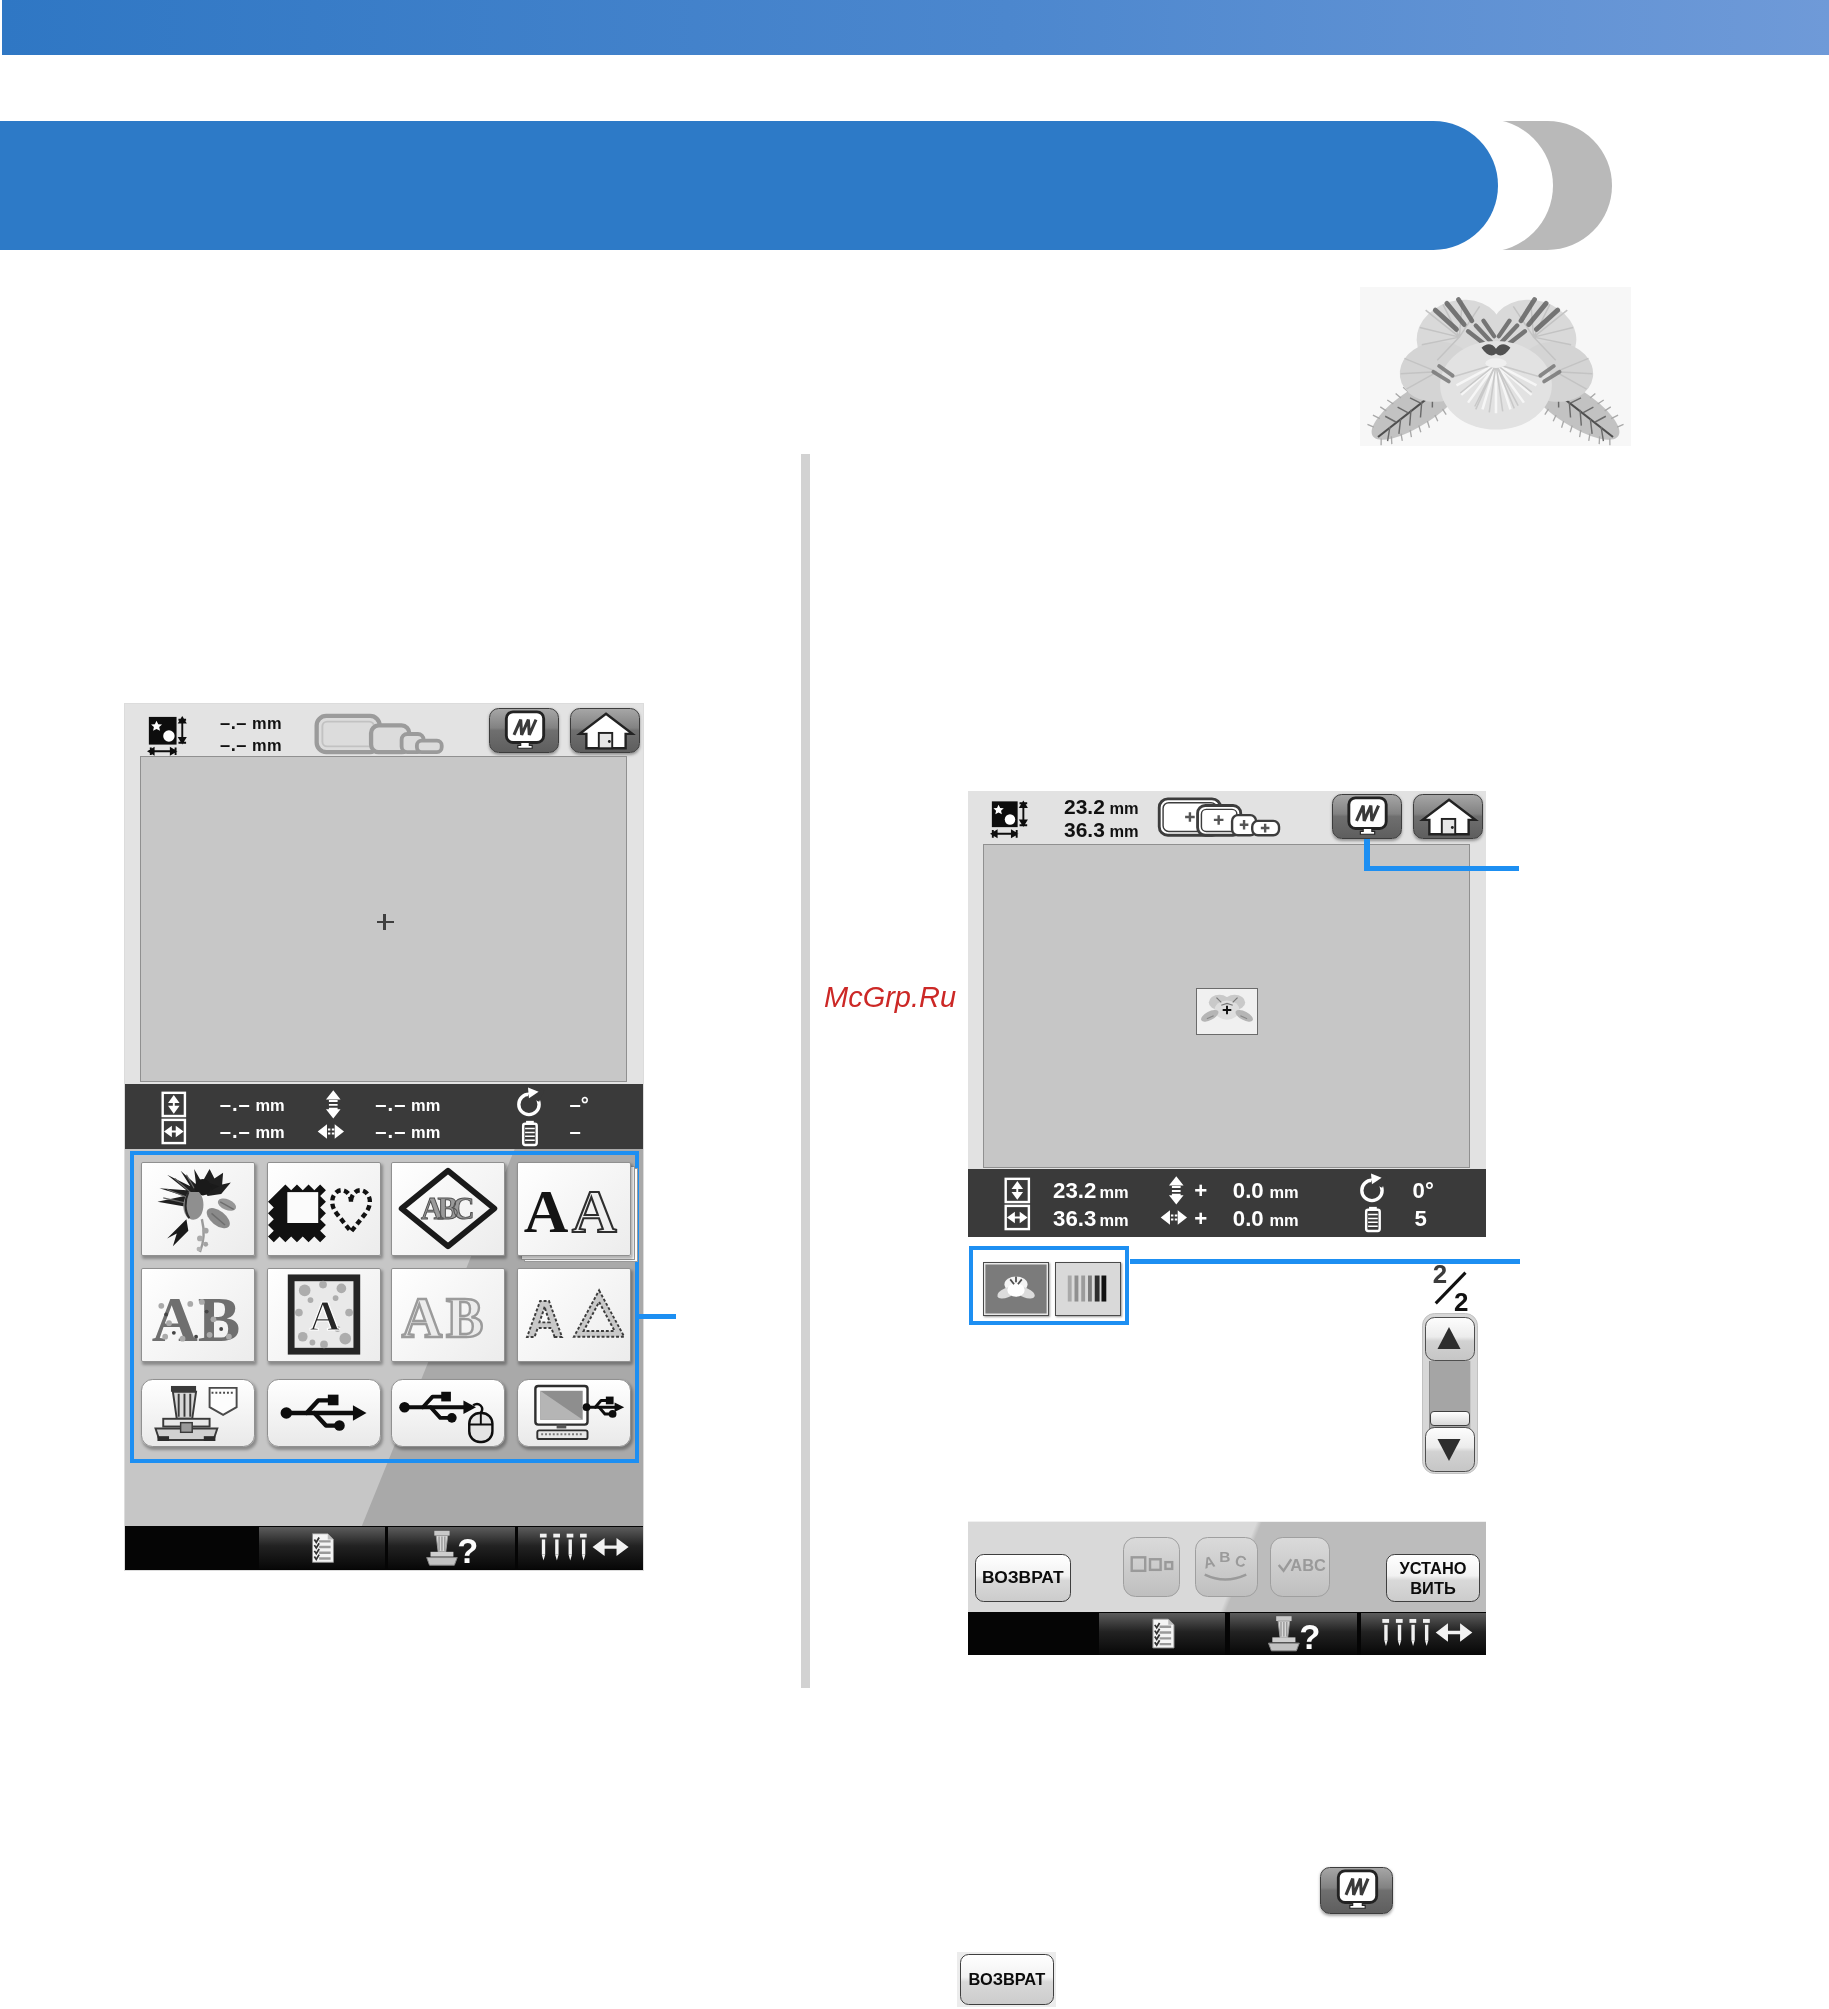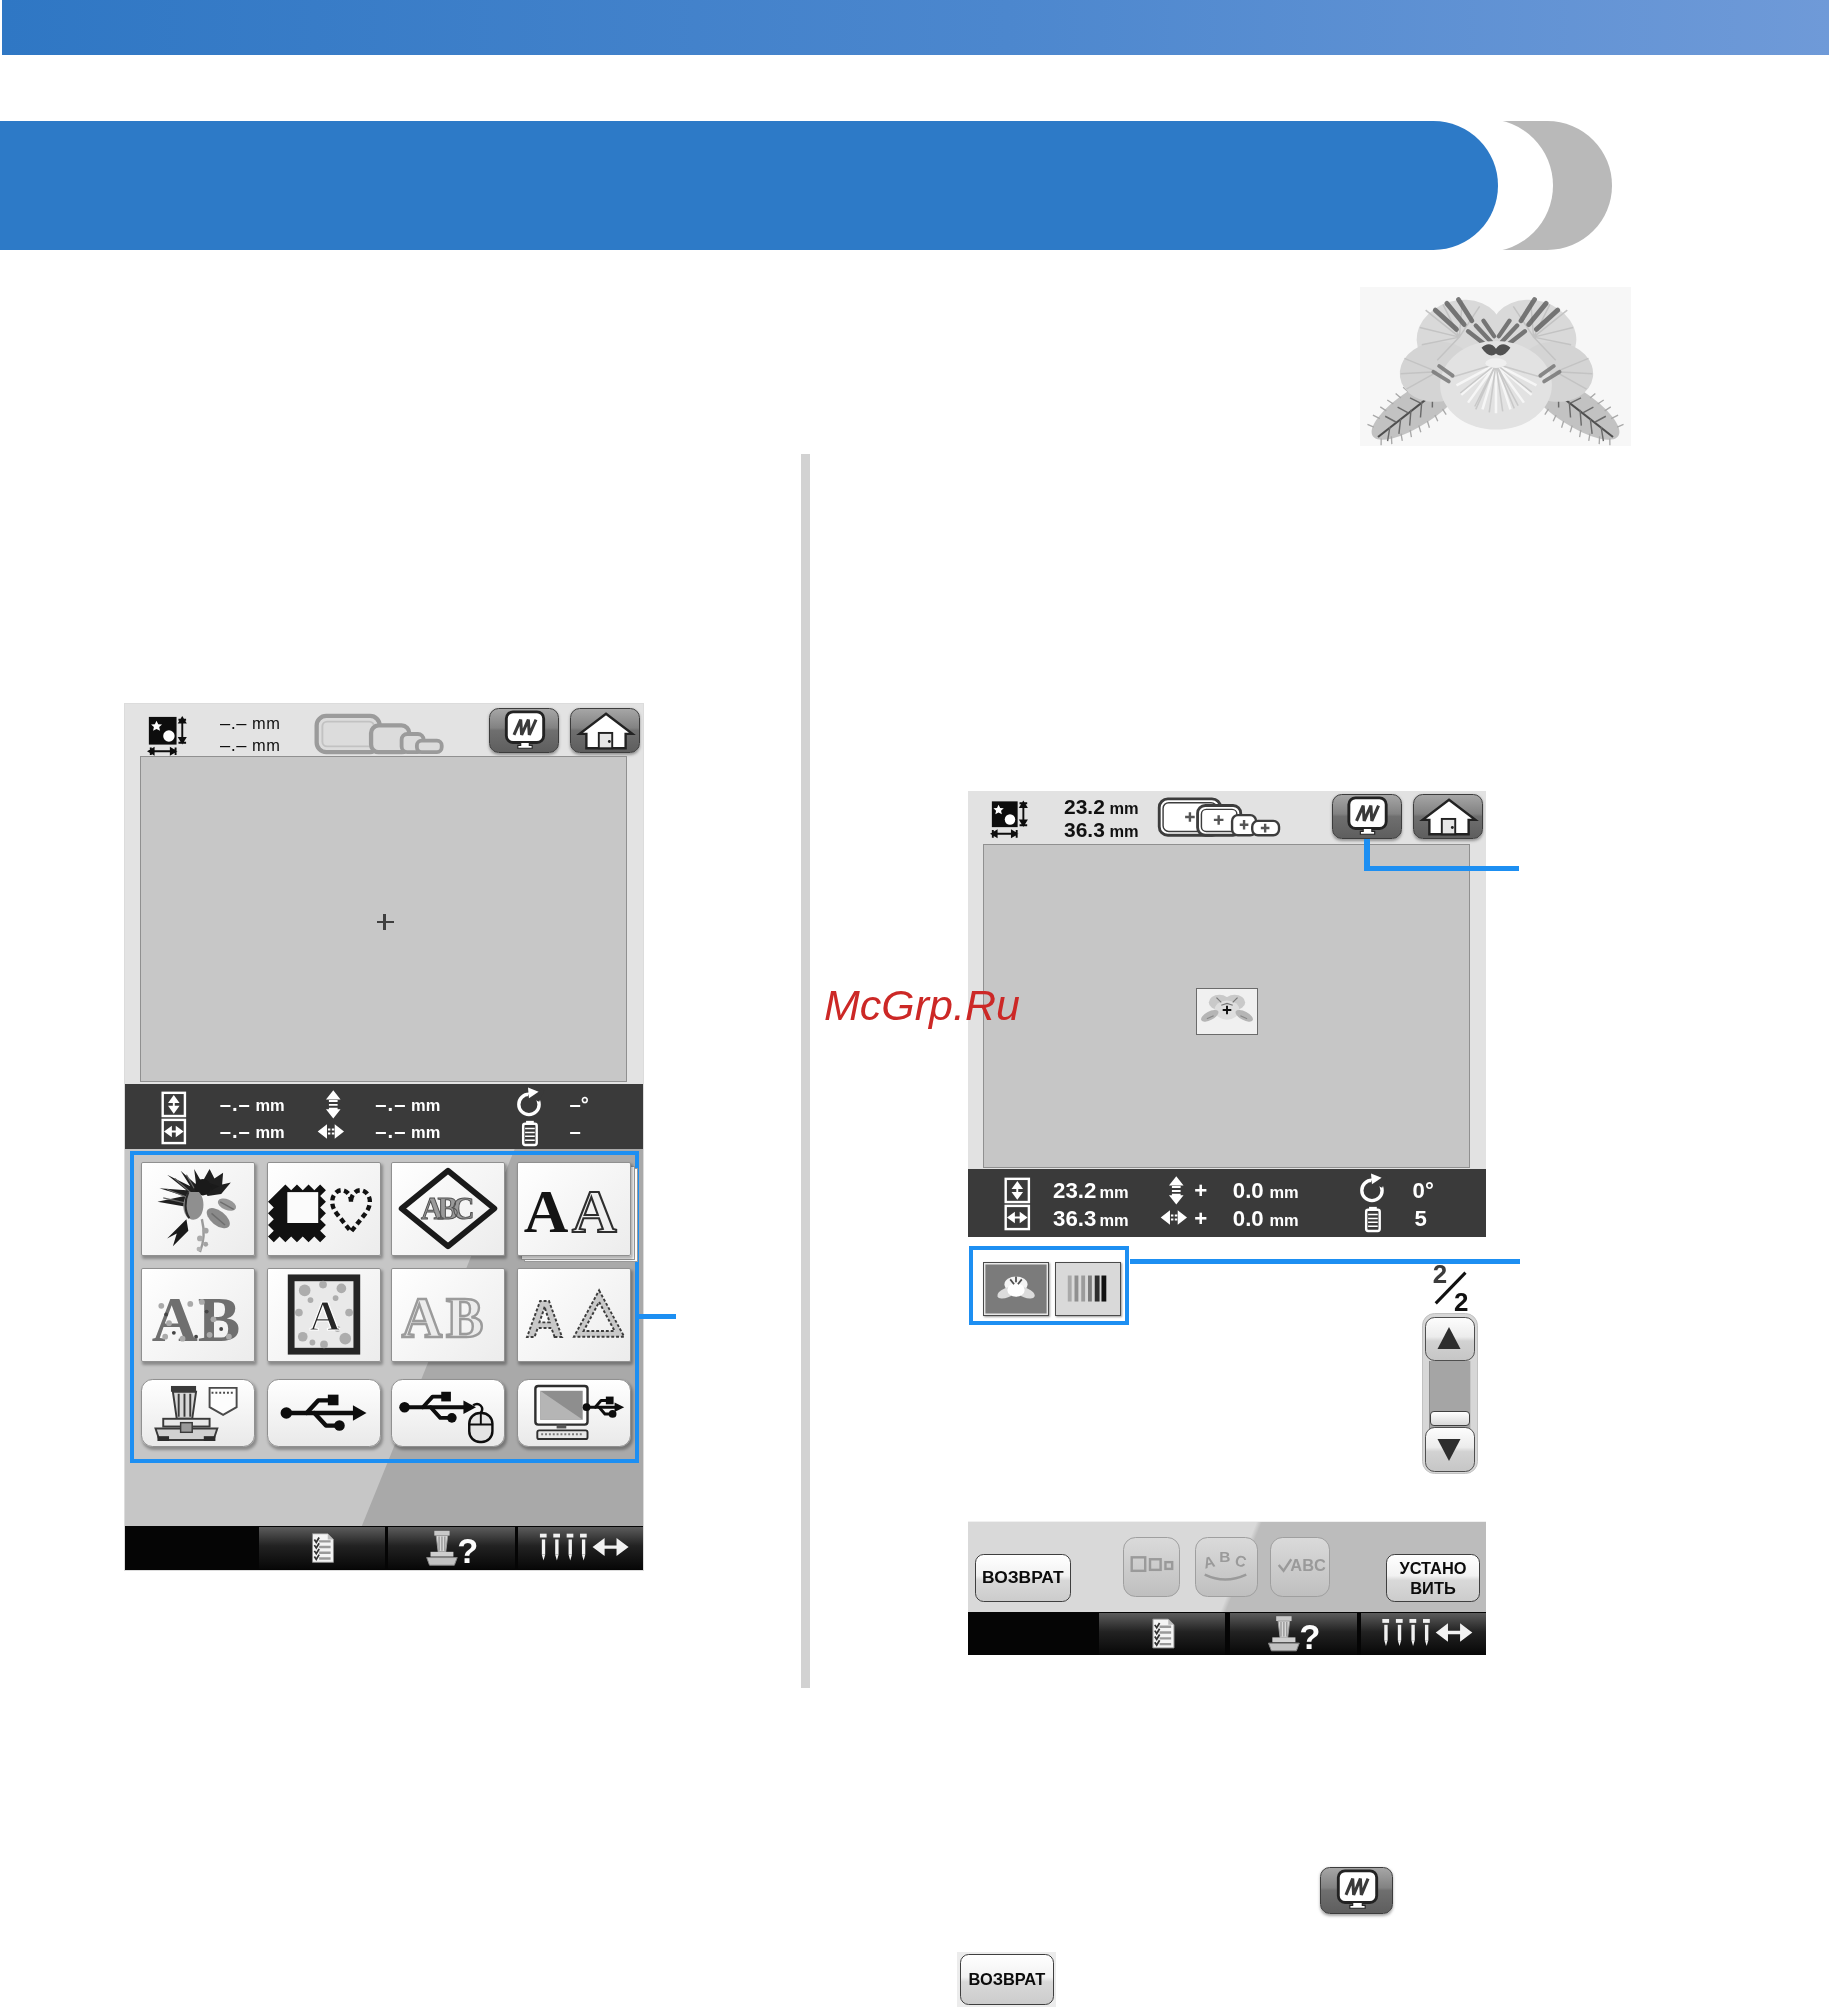--- a/index.html
+++ b/index.html
@@ -77,37 +77,37 @@
       <path d="M76,88 L92,98 M82,82 L96,92"></path>
       <path d="M207,88 L191,98 M201,82 L187,92"></path>
     </g>
     <path d="M126,63 C131,58 137,58 141,64 C145,58 151,58 156,63 C151,71 145,73 141,69 C137,73 131,71 126,63 Z" fill="#515151"></path>
     <ellipse cx="141" cy="79" rx="11" ry="5" fill="#efefef"></ellipse>
   </g>
 </svg>
 
 <div class="abs" style="left:801px;top:454px;width:8.7px;height:1234px;background:#d2d2d2;"></div>
 
-<div class="abs" style="left:824px;top:981px;z-index:9;font-style:italic;font-size:43px;color:#cc2826;">McGrp.Ru</div>
+<div class="abs" style="left:824px;top:981px;z-index:9;font-style:italic;font-size:29px;color:#cc2826;">McGrp.Ru</div>
 
 <div class="abs" style="left:125px;top:704px;width:518px;height:866px;background:#e3e3e3;box-shadow:0 0 0 1px #dcdcdc;">
 
   <div class="abs" style="left:0;top:380px;width:518px;height:486px;background:#c6c6c6;">
     <div class="abs" style="left:0;top:0;width:518px;height:486px;background:#a9a9a9;clip-path:polygon(416px 0,518px 0,518px 486px,219px 486px);"></div>
   </div>
 
   <svg class="abs" style="left:21px;top:10.6px;" width="42" height="42" viewBox="0 0 44 44">
     <rect x="3" y="2" width="29" height="29" fill="#0d0d0d"></rect>
     <path d="M11,6 l1.8,3.6 4,.4 -3,2.7 .9,3.9 -3.7-2 -3.6,2 .9-3.9 -3-2.7 4-.4 Z" fill="#fff"></path>
     <circle cx="24" cy="22" r="6" fill="#fff"></circle>
     <path d="M38,3 v26 M34,5 h8 M34,29 h8 M38,3 l-3,5 h6 Z M38,29 l-3,-5 h6 Z" stroke="#0d0d0d" stroke-width="2" fill="#0d0d0d"></path>
     <path d="M3,38 h28 M5,34 v8 M31,34 v8 M3,38 l5,-3 v6 Z M31,38 l-5,-3 v6 Z" stroke="#0d0d0d" stroke-width="2" fill="#0d0d0d"></path>
   </svg>
 
-  <div class="abs" style="left:95px;top:7.7px;font-weight:normal;font-size:18.3px;color:#111;line-height:21px;letter-spacing:0.5px;">–.–<span style="font-size:16.4px;"> mm</span><br>–.–<span style="font-size:16.4px;"> mm</span></div>
+  <div class="abs" style="left:95px;top:7.7px;font-weight:bold;font-size:18.3px;color:#111;line-height:21px;letter-spacing:0.5px;">–.–<span style="font-size:16.4px;"> mm</span><br>–.–<span style="font-size:16.4px;"> mm</span></div>
 
   <svg class="abs" style="left:188px;top:8.7px;" width="140" height="42" viewBox="0 0 145 44">
     <rect x="3" y="3" width="66" height="38" rx="10" fill="#dcdcdc" stroke="#9b9b9b" stroke-width="4.5"></rect>
     <rect x="9" y="9" width="54" height="26" rx="5" fill="none" stroke="#c2c2c2" stroke-width="2"></rect>
     <rect x="60" y="13" width="40" height="28" rx="8" fill="#dcdcdc" stroke="#9b9b9b" stroke-width="4.5"></rect>
     <rect x="92" y="22" width="23" height="19" rx="6" fill="#dcdcdc" stroke="#9b9b9b" stroke-width="4"></rect>
     <rect x="108" y="29" width="26" height="12" rx="5" fill="#dcdcdc" stroke="#9b9b9b" stroke-width="4"></rect>
   </svg>
 
   <div class="abs gbtn" style="left:364px;top:3.9px;width:70px;height:45px;">

